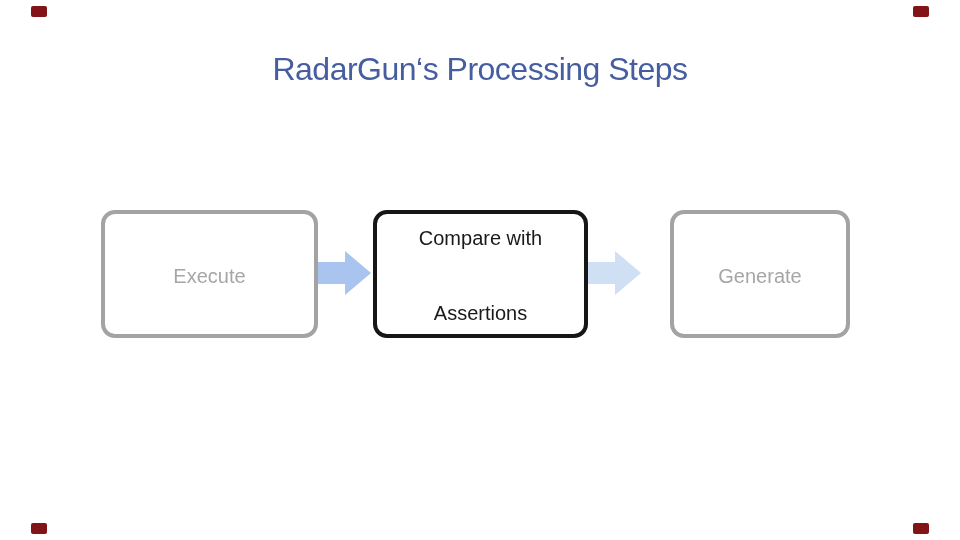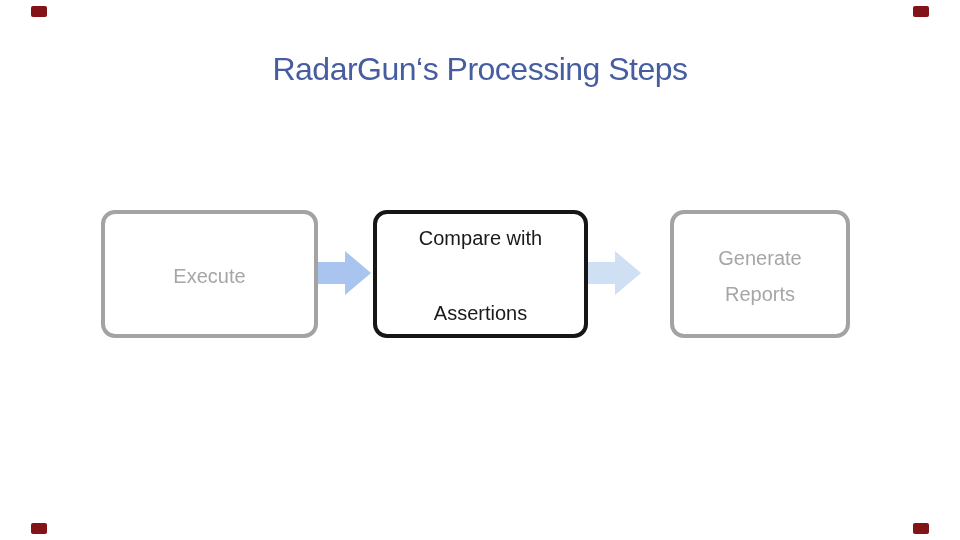--- a/index.html
+++ b/index.html
@@ -99,16 +99,15 @@
     <span>Compare with</span>
     <span>Assertions</span>
   </div>
 
   <svg class="flow-arrow" id="arrow-2" viewBox="0 0 54 46">
     <polygon points="0,12 27,12 27,1 53,23 27,45 27,34 0,34" fill="#CFDFF4"></polygon>
   </svg>
 
   <div class="step-box inactive" id="step-3">
     <span>Generate</span>
-    <span>Reports</span>
   </div>
 
 </div>
 
 </body></html>

